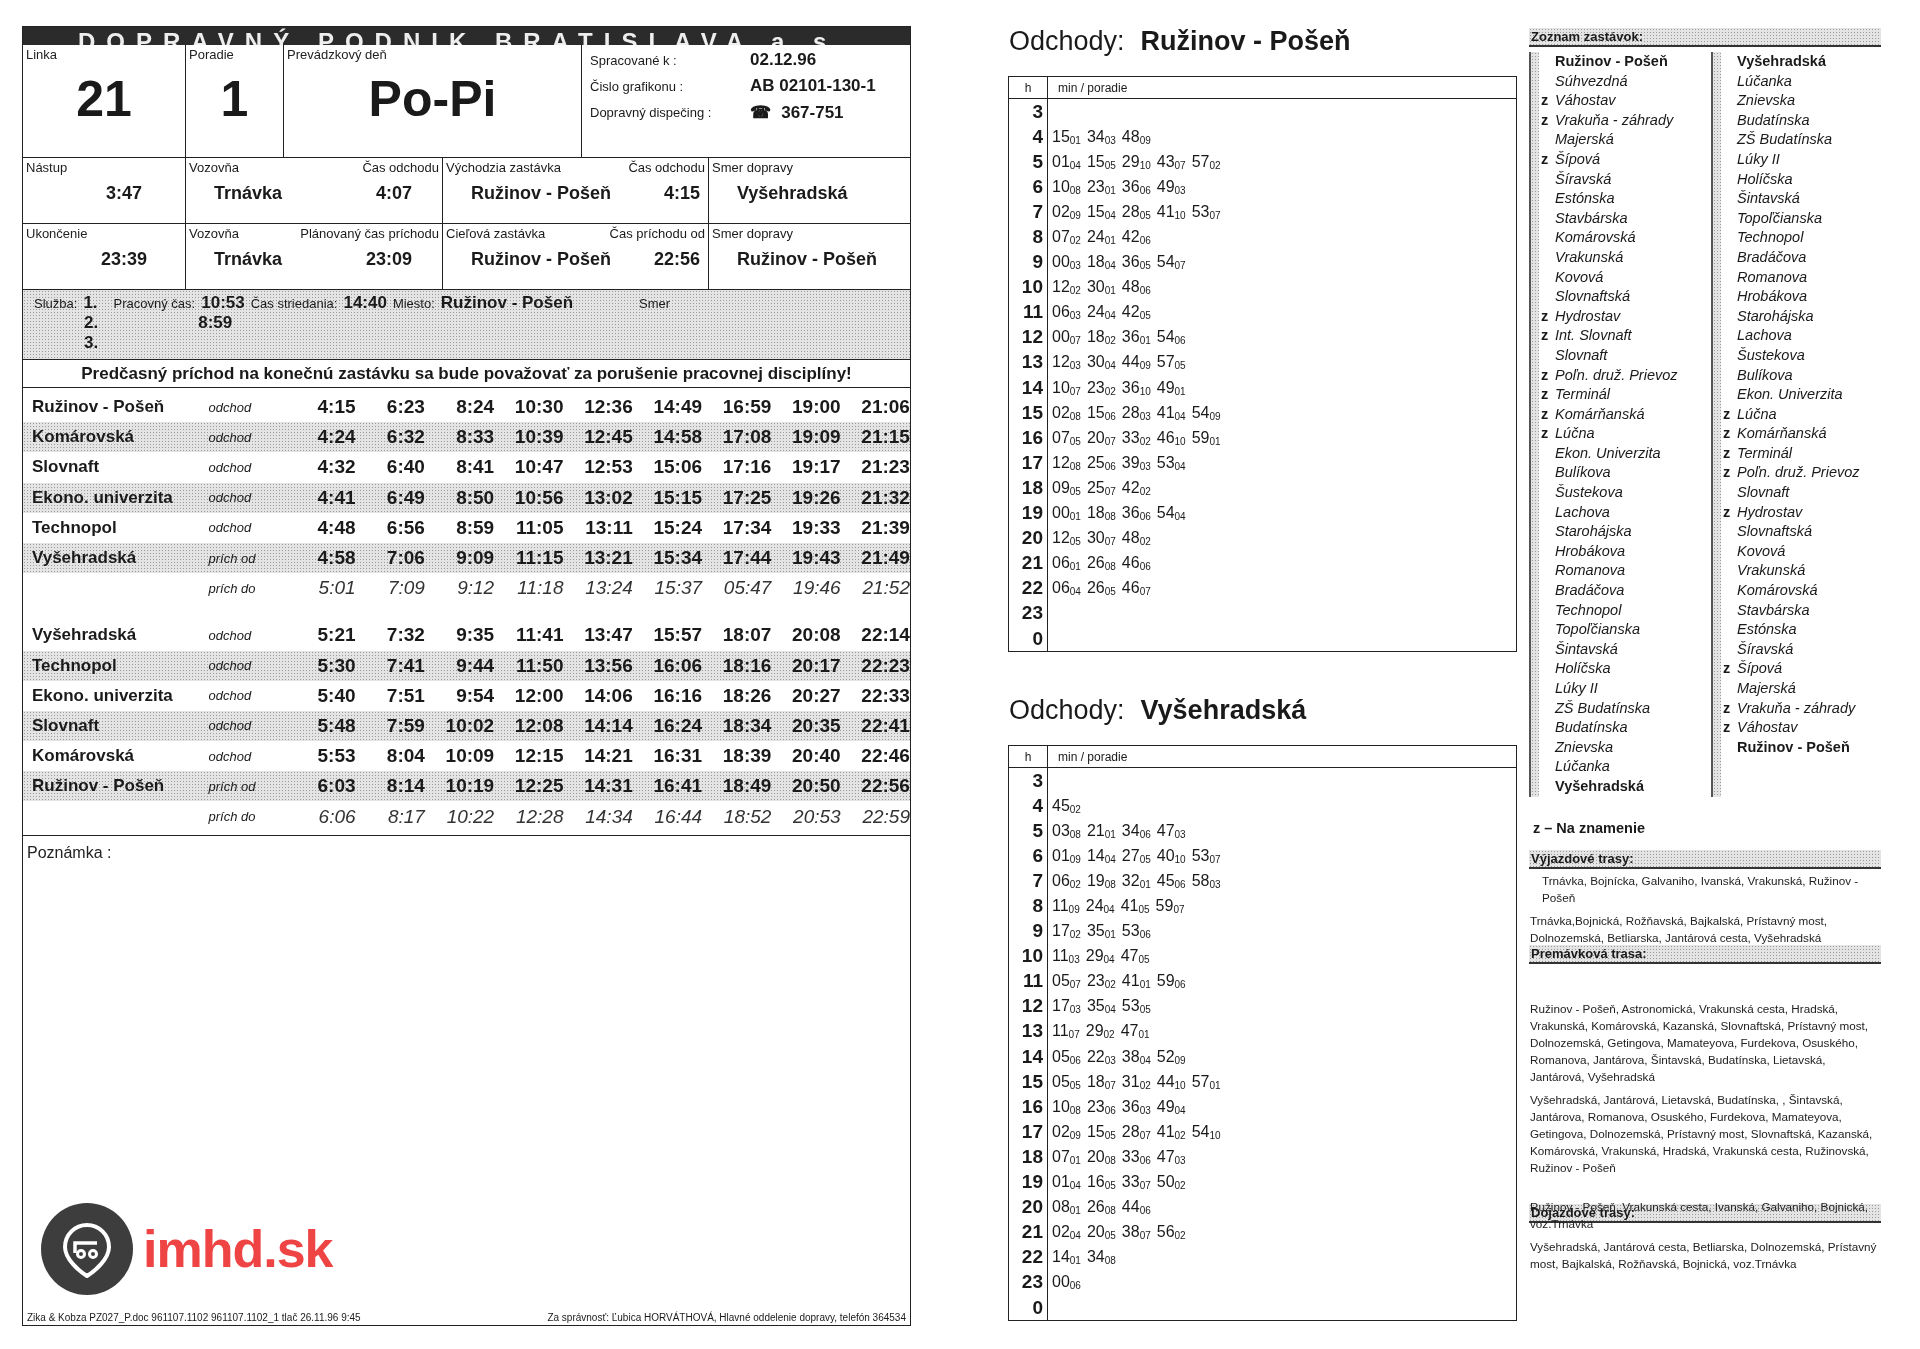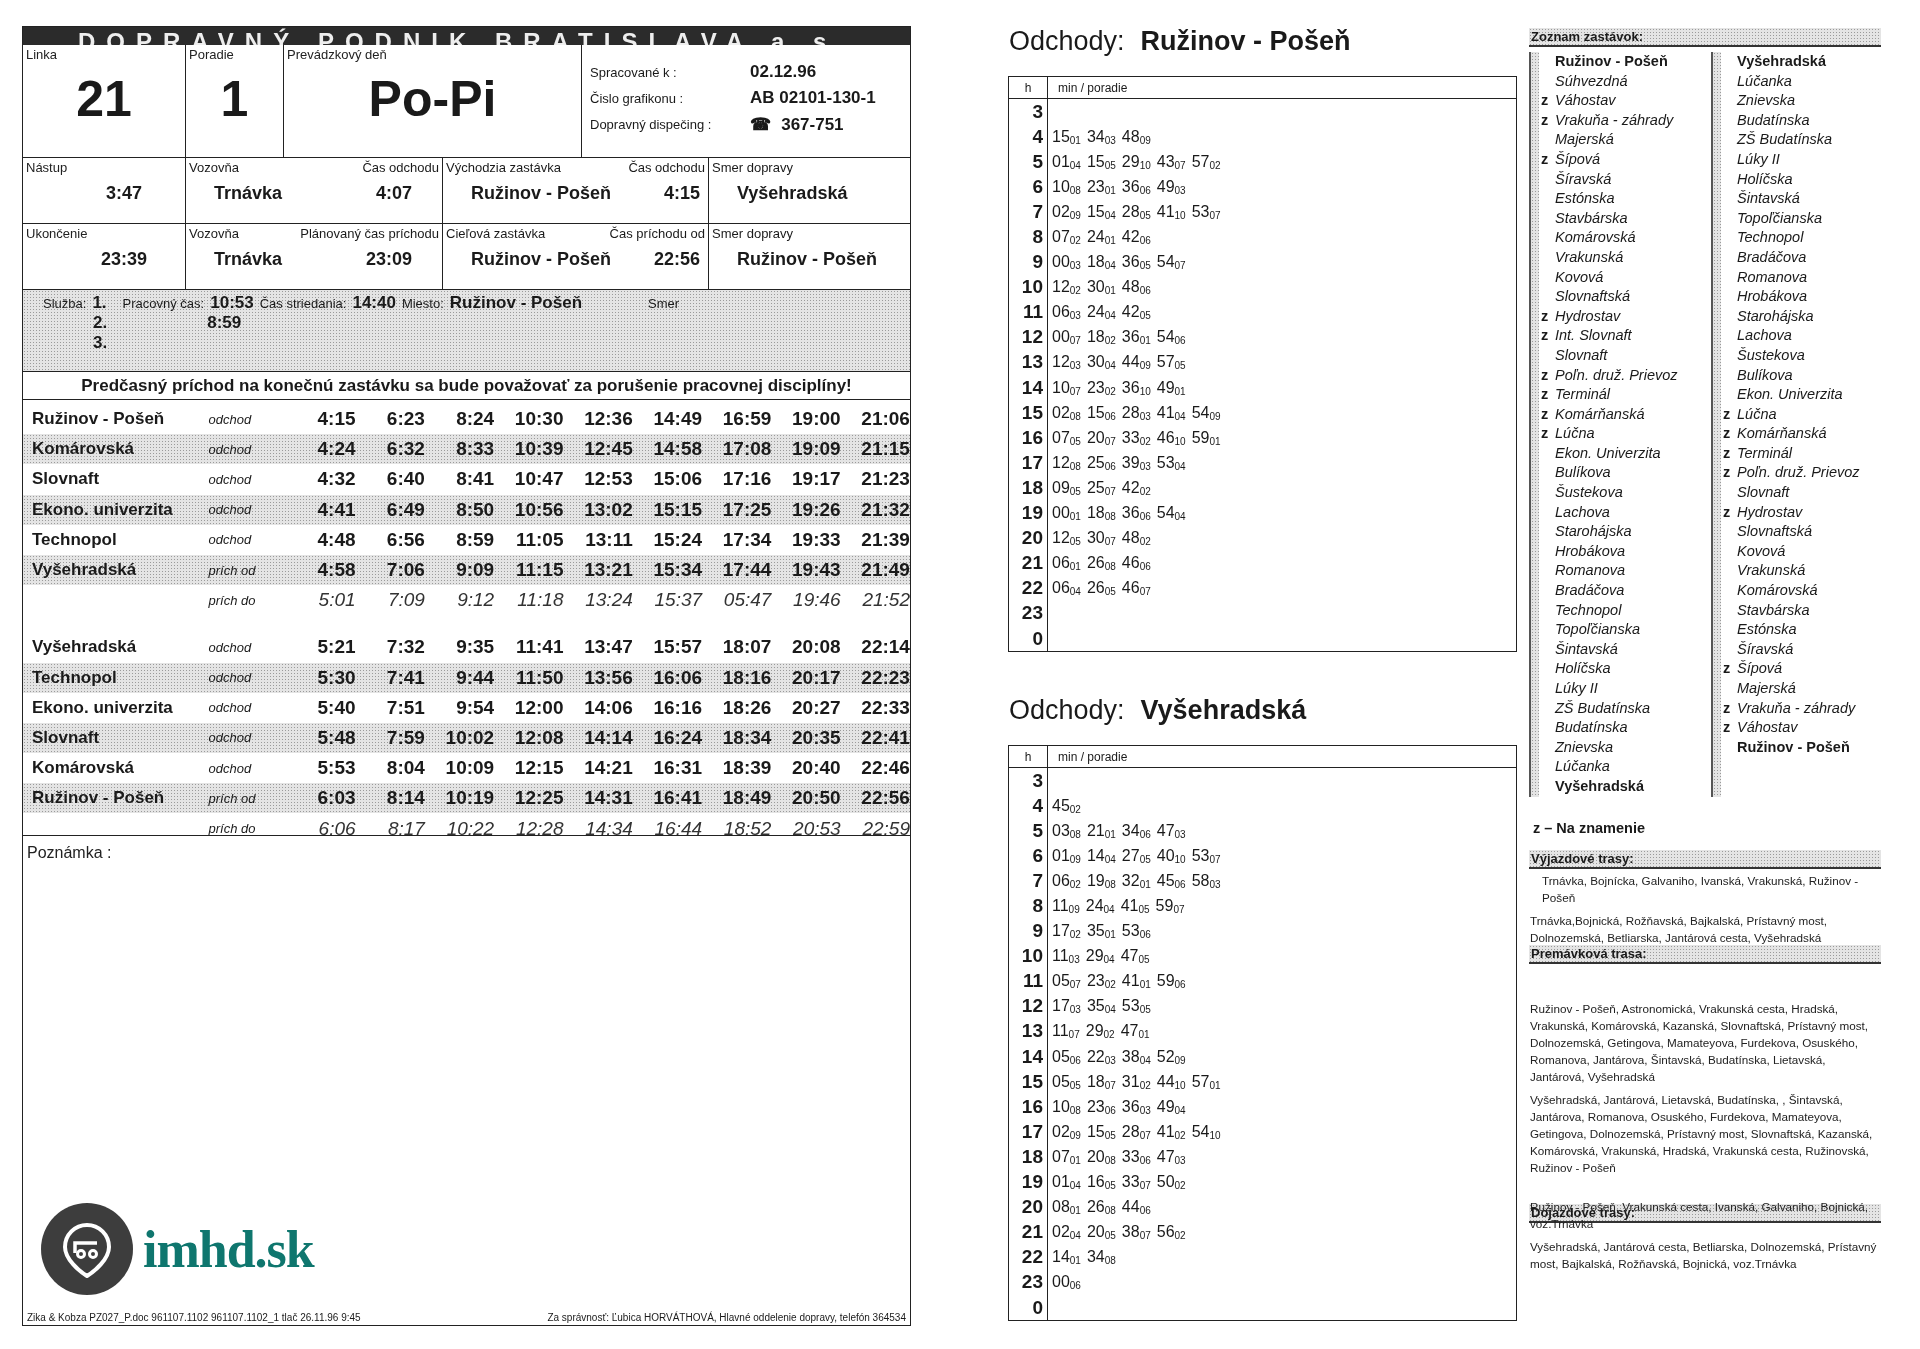--- a/index.html
+++ b/index.html
@@ -14,36 +14,36 @@
   .cell { border-right: 1.5px solid #222; position: relative; }
   .cell:last-child { border-right: none; }
   .lbl { font-size: 13px; color: #222; padding: 2px 3px; }
   .big { font-weight: bold; text-align: center; }
   .info-row { display: flex; font-size: 13px; padding: 0 8px; height: 26px; align-items: center; }
   .info-row .k { width: 160px; }
   .info-row .v { font-weight: bold; font-size: 17px; }
   .hdr2 { display: flex; height: 66px; border-bottom: 1.5px solid #222; }
   .lblrow { display: flex; justify-content: space-between; font-size: 13px; padding: 2px 3px; }
   .valrow { display: flex; justify-content: space-between; font-size: 18px; font-weight: bold; padding: 6px 8px 0 8px; margin-left: 20px; }
-  .sluzba { height: 82px; border-bottom: 1.5px solid #222; font-size: 13px; position: relative; padding: 3px 20px; }
+  .sluzba { height: 70px; border-bottom: 1.5px solid #222; font-size: 13px; position: relative; padding: 3px 11px; }
   .sluzba .b { font-weight: bold; font-size: 17px; }
   .warn { height: 28px; border-bottom: 1.5px solid #222; text-align: center; font-weight: bold; font-size: 17px; line-height: 28px; }
   .trips { padding-top: 4px; }
   .trow { display: flex; align-items: center; height: 30.2px; font-size: 19px; }
   .trow .stop { width: 186px; padding-left: 9px; font-weight: bold; font-size: 17px; }
   .trow .kind { width: 78px; font-style: italic; font-size: 13px; }
   .trow .t { width: 69.5px; text-align: right; font-weight: bold; }
   .trow.arr .t { font-weight: normal; font-style: italic; color: #333; }
   .gap { height: 17px; }
   .note { position: absolute; left: 0; right: 0; top: 808px; bottom: 0; border-top: 1.5px solid #222; }
   .note .lbl { font-size: 16px; padding: 8px 4px; }
   .foot { position: absolute; bottom: 2px; left: 4px; right: 4px; font-size: 10px; display: flex; justify-content: space-between; }
   .logo { position: absolute; left: 18px; bottom: 30px; display: flex; align-items: center; gap: 10px; }
   .logo .pin { width: 92px; height: 92px; background: #3d3d3d; border-radius: 50%; display: flex; align-items: center; justify-content: center; }
-  .logo .txt { font-size: 52px; font-weight: bold; color: #0f766e; letter-spacing: -1px; font-family: Liberation Serif, serif; }
+  .logo .txt { font-size: 52px; font-weight: bold; color: #ef4444; letter-spacing: -1px; }
 
   
   .dep-title { position: absolute; left: 1009px; font-size: 27px; }
   .dep-title b { margin-left: 16px; }
   .dep-table { position: absolute; left: 1008px; width: 509px; border: 1.5px solid #222; }
   .dep-head { display: flex; height: 22px; border-bottom: 1.5px solid #222; font-size: 12px; align-items: center; }
   .dep-head .h { width: 39px; text-align: center; border-right: 1.5px solid #222; height: 100%; line-height: 22px; }
   .dep-head .m { padding-left: 10px; }
   .dep-body { display: flex; }
   .dep-body .hcol { width: 39px; border-right: 1.5px solid #222; }
@@ -76,21 +76,21 @@
       <div class="big" style="font-size:50px;margin-top:6px">21</div>
     </div>
     <div class="cell" style="width:98px">
       <div class="lbl">Poradie</div>
       <div class="big" style="font-size:50px;margin-top:6px">1</div>
     </div>
     <div class="cell" style="width:298px">
       <div class="lbl">Prevádzkový deň</div>
       <div class="big" style="font-size:50px;margin-top:6px">Po-Pi</div>
     </div>
-    <div class="cell" style="flex:1;padding-top:14px">
+    <div class="cell" style="flex:1;padding-top:2px">
       <div class="info-row">
           <span class="k">Spracované k :</span>
           <span class="v">02.12.96</span>
         </div>
       <div class="info-row">
           <span class="k">Čislo grafikonu :</span>
           <span class="v">AB 02101-130-1</span>
         </div>
       <div class="info-row">
           <span class="k">Dopravný dispečing :</span>

